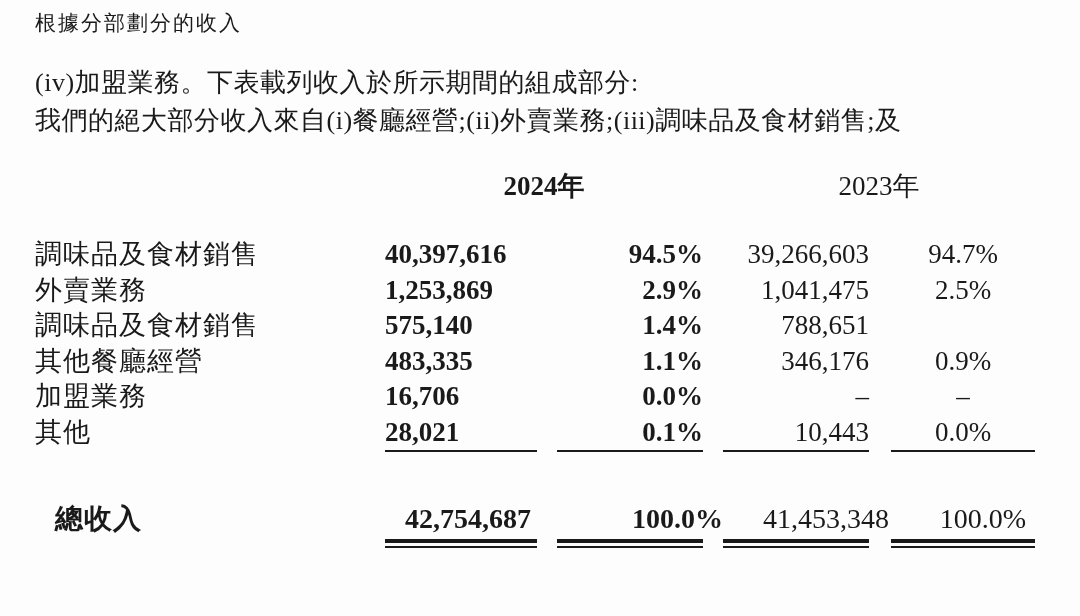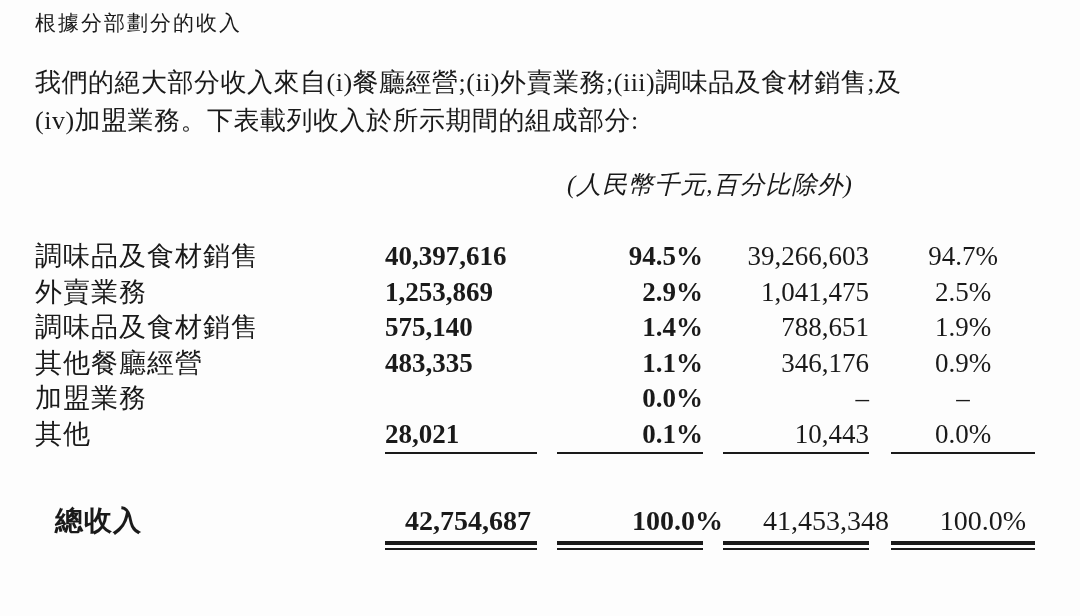--- a/index.html
+++ b/index.html
@@ -47,29 +47,32 @@
   .drules .drule{border-top:4px solid #1a1a1a;border-bottom:2px solid #1a1a1a;height:3px;background:#fdfdfd;}
 </style>
 </head>
 <body>
 
 <div class="page">
 
   <h1 class="title">根據分部劃分的收入</h1>
 
   <div class="para">
+    <span class="pline">(iv)加盟業務。下表載列收入於所示期間的組成部分:</span>
     <span class="pline">我們的絕大部分收入來自(i)餐廳經營;(ii)外賣業務;(iii)調味品及食材銷售;及</span>
-    <span class="pline">(iv)加盟業務。下表載列收入於所示期間的組成部分:</span>
   </div>
 
   <div class="table">
 
 
+    <div class="row">
+      <div class="cell c-y24">2024年</div>
+      <div class="cell c-y23">2023年</div>
+    </div>
 
-    <div class="cell c-note">(人民幣千元,百分比除外)</div>
 
     <div class="sp-head"></div>
 
     <div class="row drow">
       <div class="cell label">調味品及食材銷售</div>
       <div class="cell c1 b">40,397,616</div>
       <div class="cell c2 b">94.5%</div>
       <div class="cell c3">39,266,603</div>
       <div class="cell c4">94.7%</div>
     </div>
@@ -80,33 +83,33 @@
       <div class="cell c2 b">2.9%</div>
       <div class="cell c3">1,041,475</div>
       <div class="cell c4">2.5%</div>
     </div>
 
     <div class="row drow">
       <div class="cell label">調味品及食材銷售</div>
       <div class="cell c1 b">575,140</div>
       <div class="cell c2 b">1.4%</div>
       <div class="cell c3">788,651</div>
-      <div class="cell c4">1.9%</div>
     </div>
 
     <div class="row drow">
       <div class="cell label">其他餐廳經營</div>
       <div class="cell c1 b">483,335</div>
       <div class="cell c2 b">1.1%</div>
       <div class="cell c3">346,176</div>
       <div class="cell c4">0.9%</div>
     </div>
 
     <div class="row drow">
       <div class="cell label">加盟業務</div>
+      <div class="cell c1 b">16,706</div>
       <div class="cell c2 b">0.0%</div>
       <div class="cell c3">–</div>
       <div class="cell c4">–</div>
     </div>
 
     <div class="row drow">
       <div class="cell label">其他</div>
       <div class="cell c1 b">28,021</div>
       <div class="cell c2 b">0.1%</div>
       <div class="cell c3">10,443</div>

